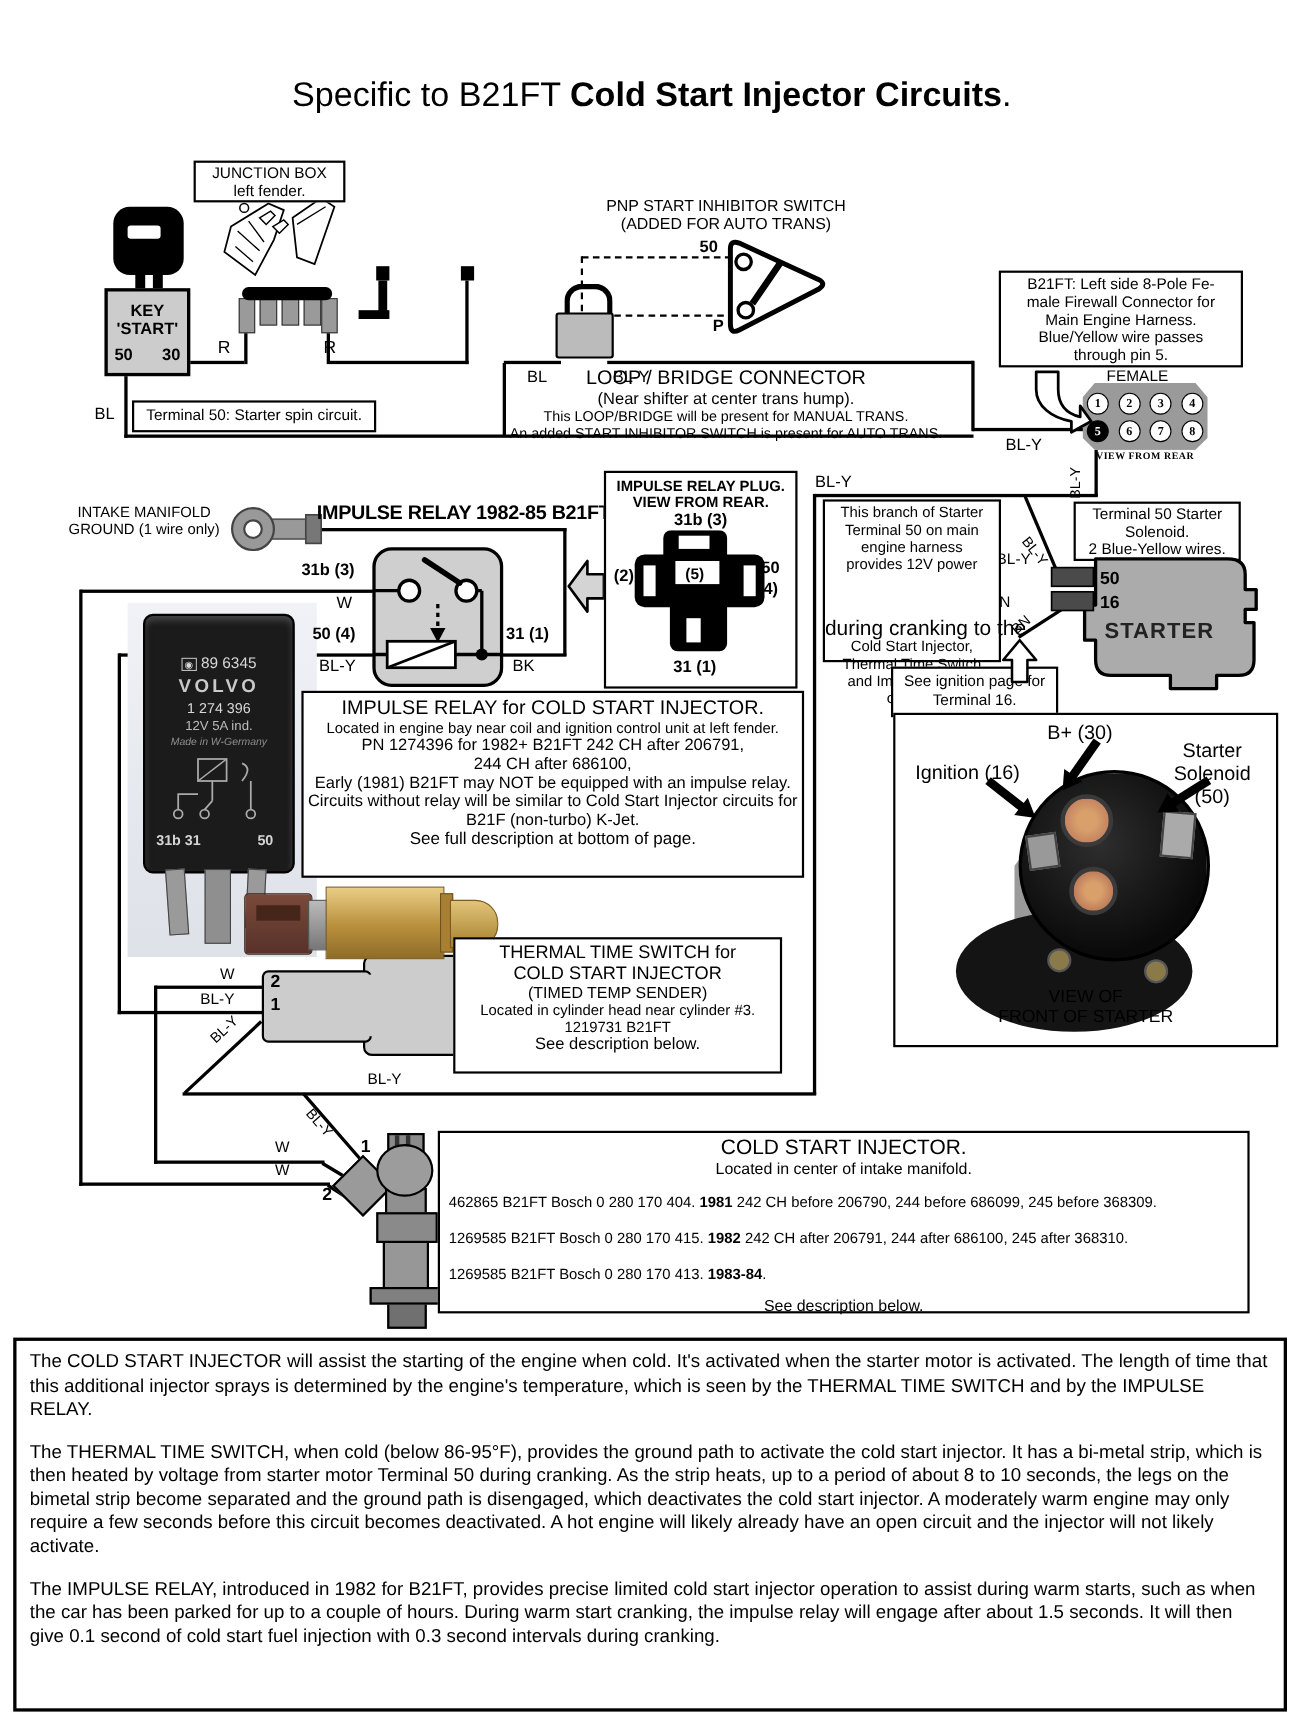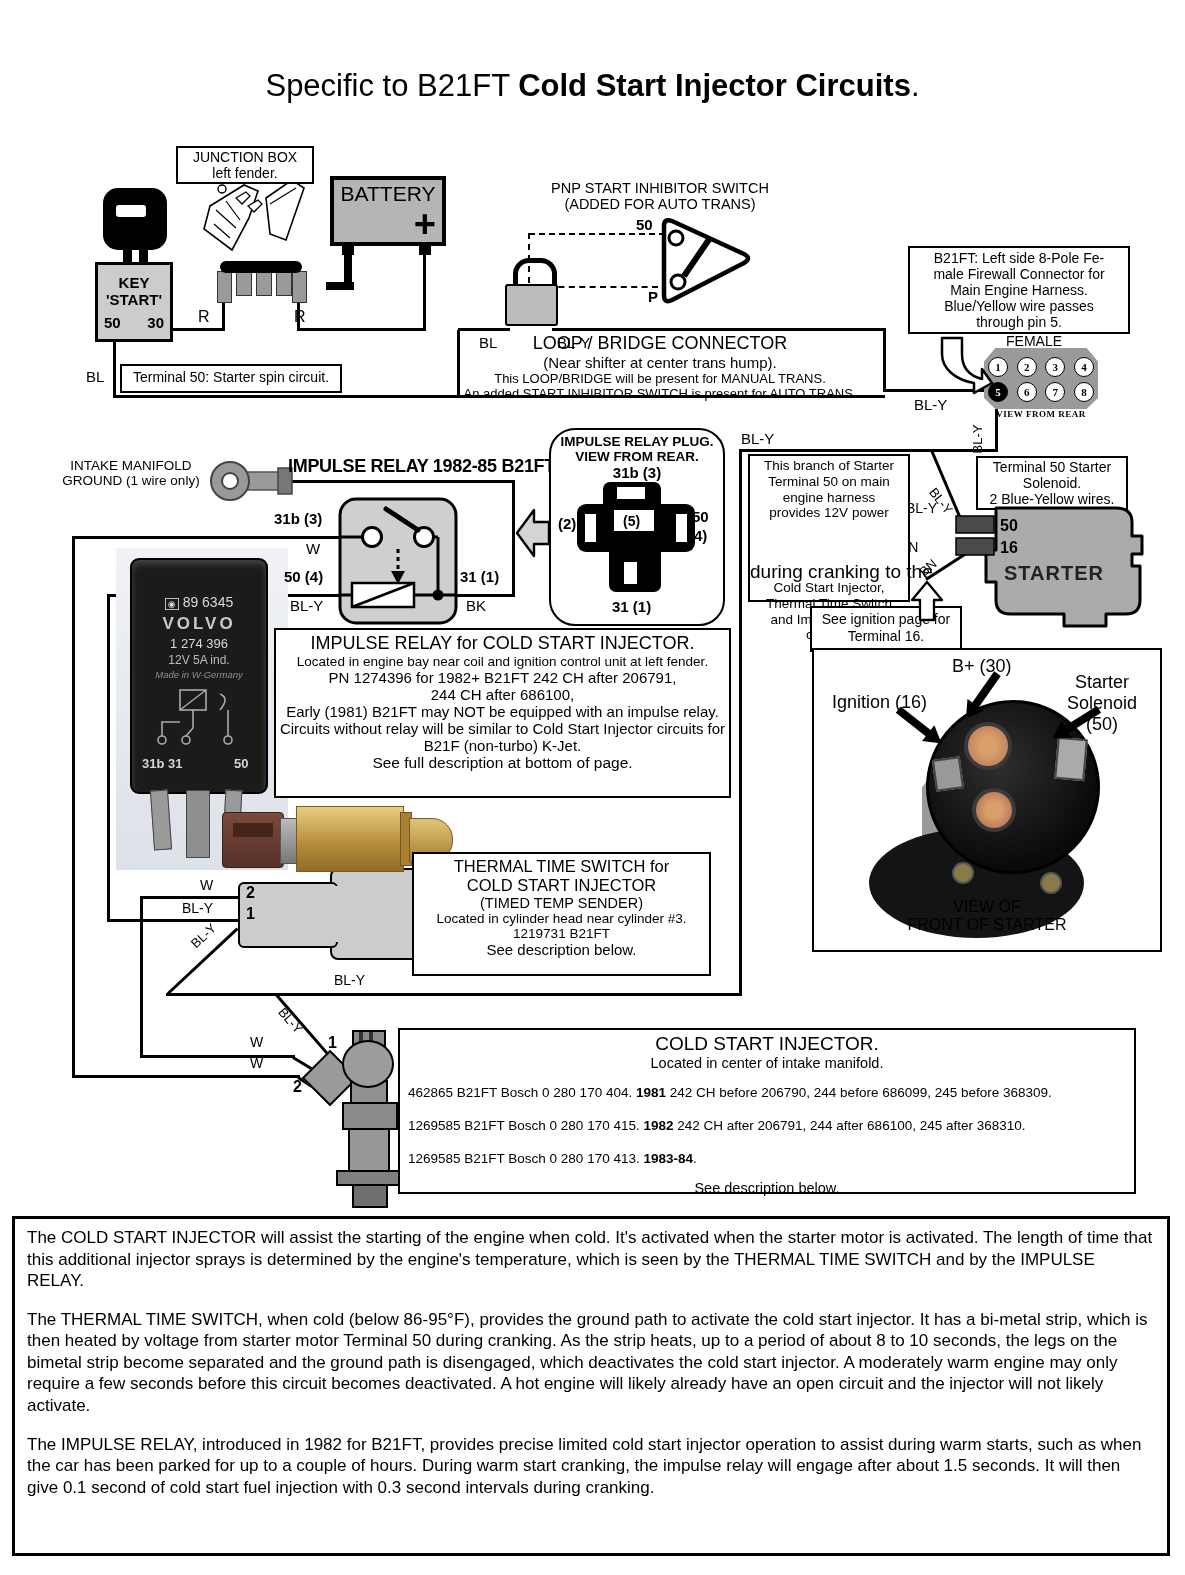--- a/index.html
+++ b/index.html
@@ -102,24 +102,20 @@
   </svg>
   <div class="a" style="left:220px;top:261px;width:82px;height:12px;background:#000;border-radius:6px;z-index:3;"></div>
   <div class="a" style="left:217px;top:271px;width:13px;height:30px;background:#9a9a9a;border:1.5px solid #333;z-index:2;"></div>
   <div class="a" style="left:236px;top:270px;width:14px;height:24px;background:#9a9a9a;border:1.5px solid #333;z-index:2;"></div>
   <div class="a" style="left:256px;top:270px;width:14px;height:24px;background:#9a9a9a;border:1.5px solid #333;z-index:2;"></div>
   <div class="a" style="left:276px;top:270px;width:14px;height:24px;background:#9a9a9a;border:1.5px solid #333;z-index:2;"></div>
   <div class="a" style="left:292px;top:271px;width:13px;height:30px;background:#9a9a9a;border:1.5px solid #333;z-index:2;"></div>
   <div class="wlbl" style="left:198px;top:308px;font-size:16px;">R</div>
   <div class="wlbl" style="left:294px;top:308px;font-size:16px;">R</div>
 
-  <div class="bx" style="left:330px;top:176px;width:108px;height:62px;border-width:4px;background:#b5b5b5;">
-    <div style="font-size:21px;margin-top:2px;">BATTERY</div>
-    <div style="position:absolute;right:6px;bottom:-4px;font-size:38px;font-weight:bold;">+</div>
-  </div>
   <div class="a" style="left:342px;top:242px;width:12px;height:13px;background:#000;z-index:3;"></div>
   <div class="a" style="left:419px;top:242px;width:12px;height:13px;background:#000;z-index:3;"></div>
 
   <div class="a" style="left:470px;top:180px;width:380px;text-align:center;font-size:14.5px;z-index:3;">
     <div>PNP START INHIBITOR SWITCH</div>
     <div>(ADDED FOR AUTO TRANS)</div>
   </div>
   <svg class="a" style="left:652px;top:212px;z-index:3;" width="102" height="98" viewBox="0 0 102 98">
     <path d="M12,14 Q12,6 20,9 L92,42 Q100,46 92,51 L20,88 Q12,92 12,83 Z" fill="#fff" stroke="#000" stroke-width="4.5" stroke-linejoin="round"></path>
     <circle cx="24" cy="26" r="7" fill="#fff" stroke="#000" stroke-width="3"></circle>
@@ -235,21 +231,21 @@
   <div class="tlbl" style="left:274px;top:510px;">31b (3)</div>
   <div class="wlbl" style="left:306px;top:540px;">W</div>
   <div class="tlbl" style="left:284px;top:568px;">50 (4)</div>
   <div class="wlbl" style="left:290px;top:597px;">BL-Y</div>
   <div class="tlbl" style="left:460px;top:568px;">31 (1)</div>
   <div class="wlbl" style="left:466px;top:597px;">BK</div>
   <svg class="a" style="left:515px;top:504px;z-index:4;" width="36" height="58" viewBox="0 0 36 58">
     <path d="M2,29 L19,6 V18 H34 V40 H19 V52 Z" fill="#d4d4d4" stroke="#000" stroke-width="2.4" stroke-linejoin="round"></path>
   </svg>
 
-  <div class="bx" style="left:549px;top:428px;width:172px;height:194px;border-width:2.5px;border-radius:26px;">
+  <div class="bx" style="left:549px;top:428px;width:172px;height:194px;border-width:2.5px;">
     <div style="font-size:13.5px;font-weight:bold;margin-top:4px;">IMPULSE RELAY PLUG.</div>
     <div style="font-size:13.5px;font-weight:bold;">VIEW FROM REAR.</div>
     <div style="font-size:15px;font-weight:bold;">31b (3)</div>
   </div>
   <svg class="a" style="left:567px;top:482px;z-index:5;" width="138" height="112" viewBox="0 0 138 112">
     <rect x="36" y="0" width="58" height="40" rx="7" fill="#000"></rect>
     <rect x="10" y="22" width="118" height="48" rx="9" fill="#000"></rect>
     <rect x="42" y="62" width="52" height="48" rx="7" fill="#000"></rect>
     <rect x="50" y="5" width="28" height="12" fill="#fff"></rect>
     <rect x="18" y="32" width="11" height="28" fill="#fff"></rect>

